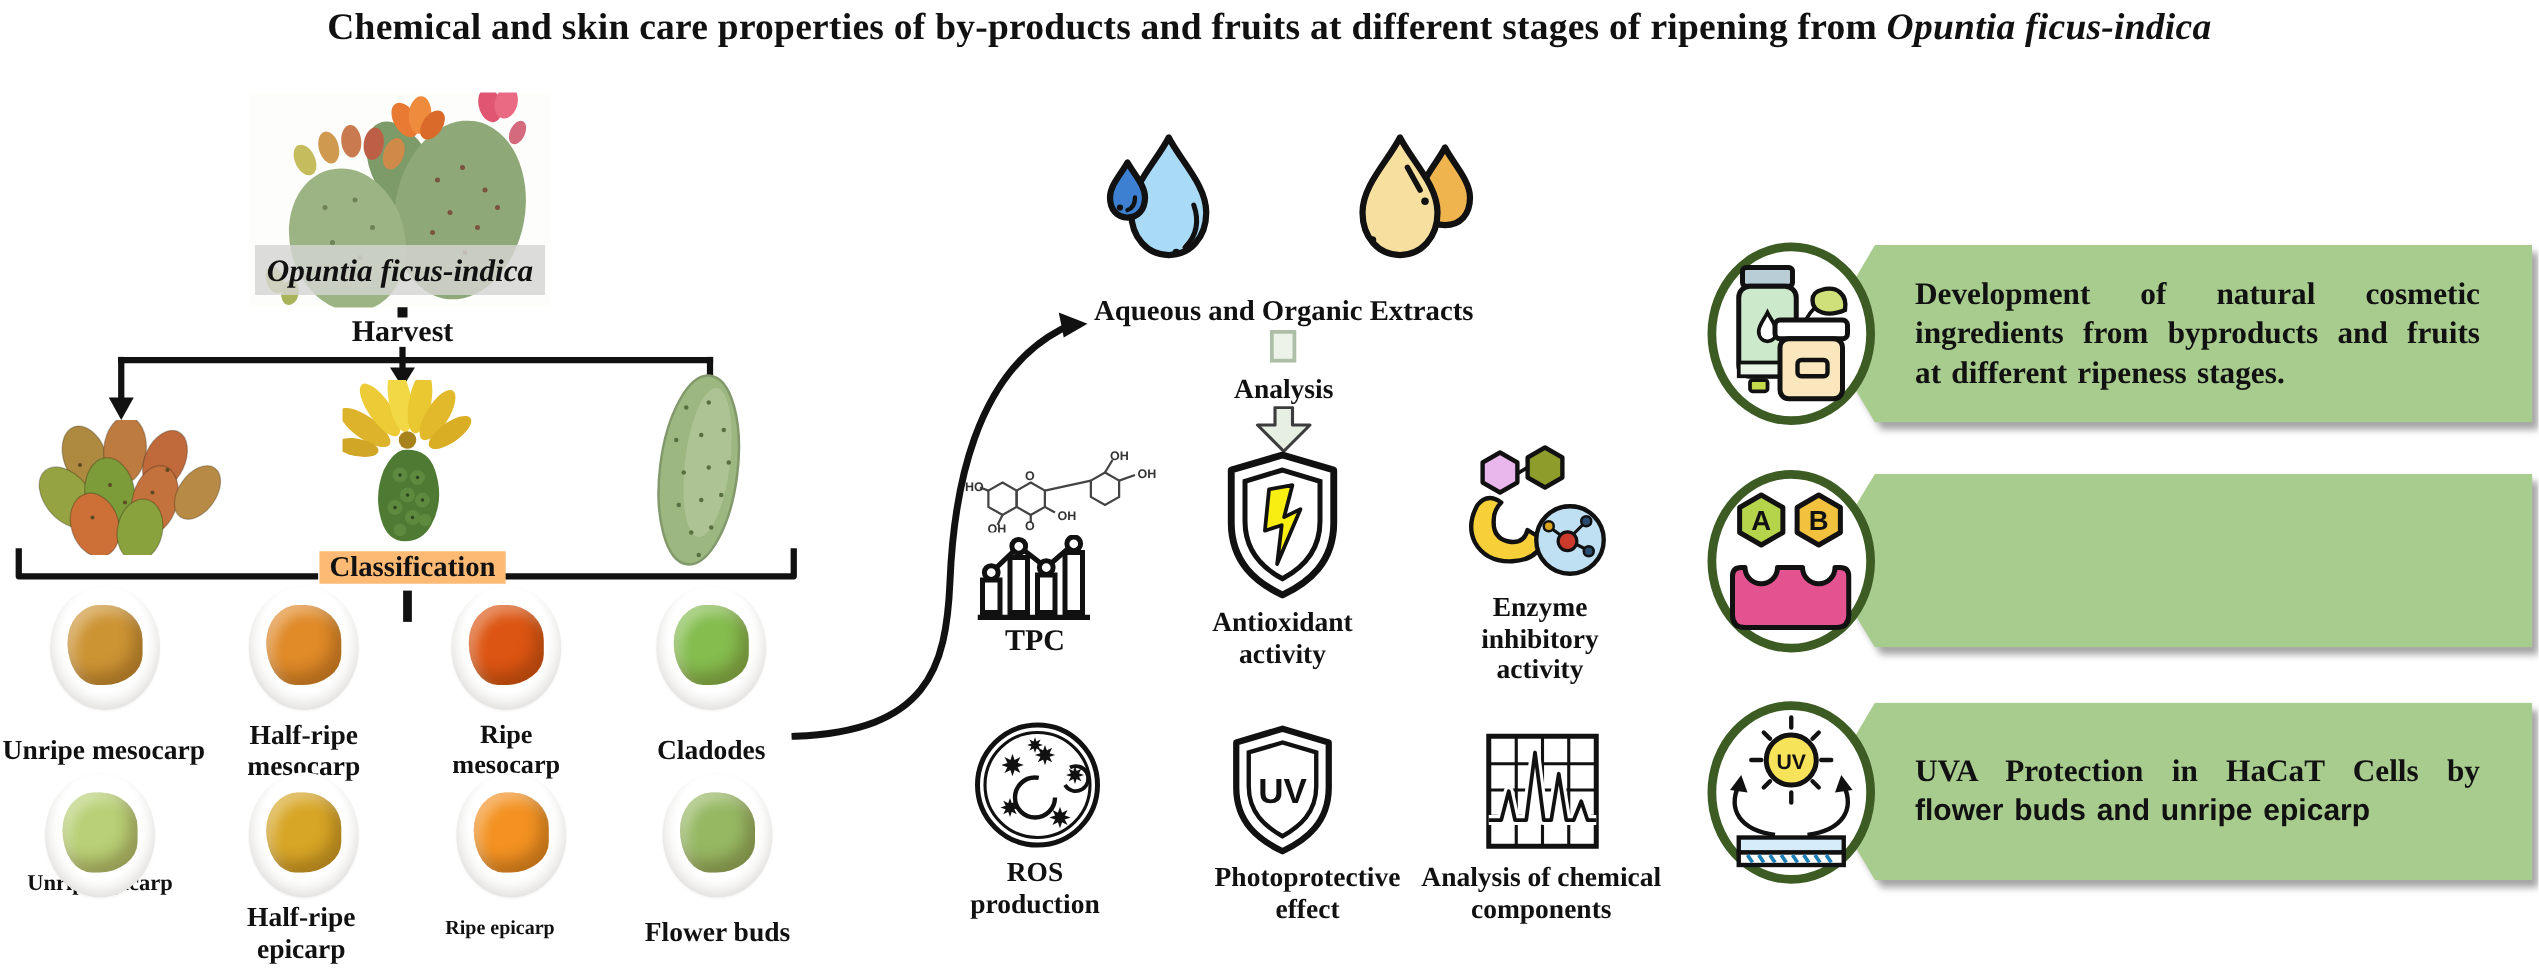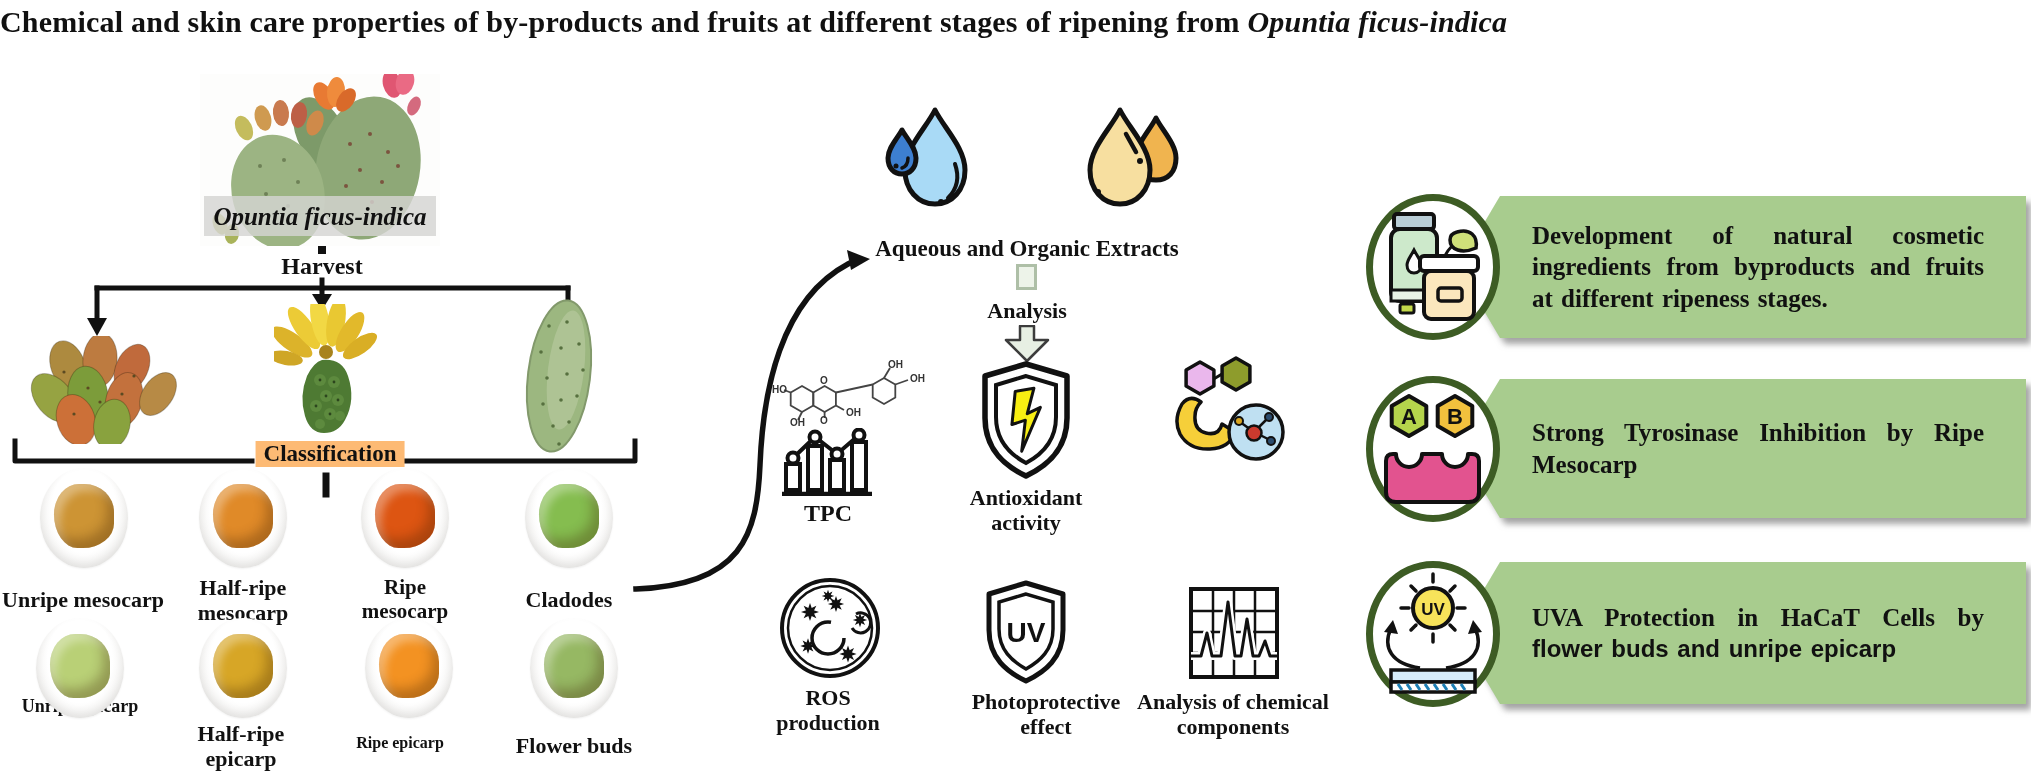--- a/index.html
+++ b/index.html
@@ -2,21 +2,21 @@
 <html><head>
 <meta charset="utf-8">
 <style>
   html,body{margin:0;padding:0;background:#fff;}
   .canvas{position:relative;width:2031px;height:774px;background:#ffffff;overflow:hidden;
           font-family:"Liberation Serif",serif;color:#111;}
   .abs{position:absolute;}
   .lbl{position:absolute;font-weight:bold;text-align:center;line-height:1.12;}
   .nowrap{white-space:nowrap;}
   .ctr{transform:translateX(-50%);}
-  .title{position:absolute;top:5px;left:0;width:100%;text-align:left;
+  .title{position:absolute;top:5px;left:0;width:100%;text-align:center;
          font-size:30px;font-weight:bold;letter-spacing:.2px;}
   .banner{position:absolute;left:1458px;width:568px;height:142px;background:#a8cc8e;
           clip-path:polygon(42px 0,100% 0,100% 100%,42px 100%,0 50%);}
   .banner-wrap{position:absolute;left:0;top:0;filter:drop-shadow(5px 6px 3px rgba(90,90,90,.55));}
   .ring{position:absolute;left:1366px;width:134px;height:146px;border-radius:50%;
         background:#fff;border:7px solid #3d5c24;box-sizing:border-box;z-index:3;}
   .bantext{position:absolute;left:1532px;width:452px;display:flex;align-items:center;z-index:4;}
   .bantext p{margin:0;font-size:25px;font-weight:bold;line-height:1.26;
              text-align:justify;text-align-last:left;word-spacing:2px;}
   .sans{font-family:"Liberation Sans",sans-serif;font-size:24px;}
@@ -306,20 +306,21 @@
     <g stroke="#111" stroke-width="2.5">
       <path d="M82 76 L96 62"></path>
         <path d="M82 76 L98 84"></path>
         <path d="M82 76 L68 66"></path>
     </g>
     <circle cx="82" cy="77" r="7.5" fill="#cc3a2e" stroke="#111" stroke-width="2.5"></circle>
     <circle cx="97" cy="61" r="4" fill="#2a4b6e" stroke="#111" stroke-width="2"></circle>
     <circle cx="99" cy="85" r="4" fill="#2a4b6e" stroke="#111" stroke-width="2"></circle>
     <circle cx="67" cy="65" r="4" fill="#d9a520" stroke="#111" stroke-width="2"></circle>
   </svg>
+  <div class="lbl ctr assay-lbl" style="left:1232px;top:474px;width:118px;z-index:2">Enzyme inhibitory activity</div>
 
   <svg class="abs" style="left:778px;top:576px;z-index:2" width="104" height="104" viewBox="0 0 104 104">
     <defs>
       <g id="rosStar">
         <path d="M0 -9 L2.3 -2.3 L9 0 L2.3 2.3 L0 9 L-2.3 2.3 L-9 0 L-2.3 -2.3 Z"></path>
         <path d="M0 -9 L2.3 -2.3 L9 0 L2.3 2.3 L0 9 L-2.3 2.3 L-9 0 L-2.3 -2.3 Z" transform="rotate(45)"></path>
       </g>
     </defs>
     <circle cx="52" cy="52" r="48" fill="#fff" stroke="#111" stroke-width="4"></circle>
     <circle cx="52" cy="52" r="42" fill="none" stroke="#111" stroke-width="2.5"></circle>
@@ -382,23 +383,20 @@
   </div>
 
   <div class="ring" style="top:376px;"></div>
   <svg class="abs" style="left:1378px;top:388px;z-index:4" width="110" height="122" viewBox="0 0 110 122">
     <polygon points="31,8 48.3,18 48.3,38 31,48 13.7,38 13.7,18" fill="#b5d44c" stroke="#111" stroke-width="4" stroke-linejoin="round"></polygon>
     <polygon points="77,8 94.3,18 94.3,38 77,48 59.7,38 59.7,18" fill="#f2c13d" stroke="#111" stroke-width="4" stroke-linejoin="round"></polygon>
     <text x="31" y="36" text-anchor="middle" font-family="Liberation Sans, sans-serif" font-size="22" font-weight="bold" fill="#111">A</text>
     <text x="77" y="36" text-anchor="middle" font-family="Liberation Sans, sans-serif" font-size="22" font-weight="bold" fill="#111">B</text>
     <path d="M15 66 L18 66 A13 13 0 0 0 44 66 L64 66 A13 13 0 0 0 90 66 L94 66 Q101 66 101 73 L101 104 Q101 114 91 114 L18 114 Q8 114 8 104 L8 73 Q8 66 15 66 Z" fill="#e2538f" stroke="#111" stroke-width="4" stroke-linejoin="round"></path>
   </svg>
-  <div class="bantext" style="top:379px;height:139px;">
-    <p>Strong Tyrosinase Inhibition by Ripe Mesocarp</p>
-  </div>
 
   <div class="ring" style="top:561px;"></div>
   <svg class="abs" style="left:1374px;top:572px;z-index:4" width="118" height="128" viewBox="0 0 118 128">
     <g stroke="#111" stroke-width="3.5" stroke-linecap="round">
       <path d="M59 2 V10"></path>
         <path d="M59 62 V70"></path>
         <path d="M27 36 H35"></path>
         <path d="M83 36 H91"></path>
       <path d="M37 14 L42 19"></path>
         <path d="M76 53 L81 58"></path>

